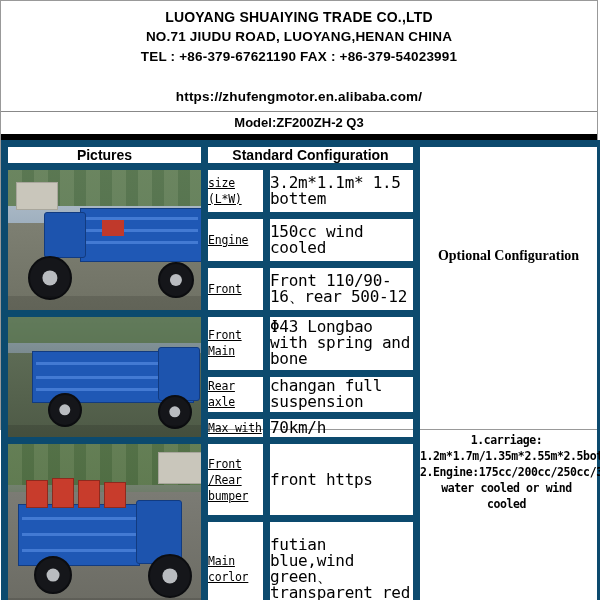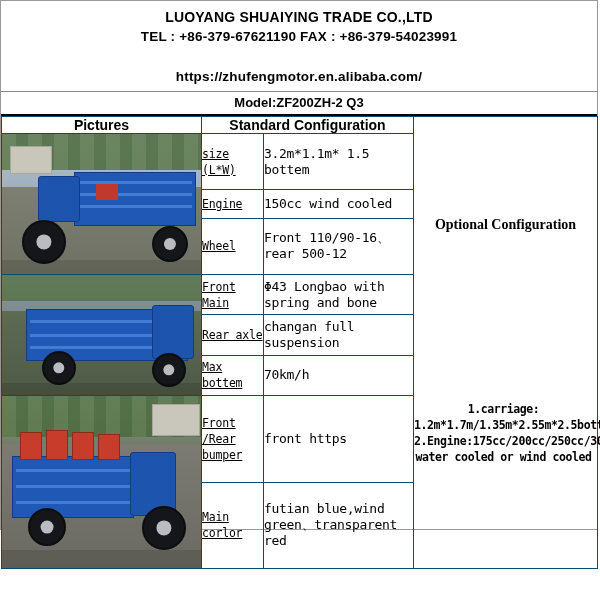--- a/index.html
+++ b/index.html
@@ -9,21 +9,21 @@
   body {
     width: 600px;
     height: 600px;
     background: #ffffff;
     font-family: "Liberation Sans", sans-serif;
     color: #000;
     overflow: hidden;
   }
   .page {
     width: 598px;
-    height: 530px;
+    height: 430px;
     border: 1px solid #999;
     box-sizing: border-box;
     display: flex;
     flex-direction: column;
   }
   .header {
     text-align: center;
     padding: 6px 4px 4px 4px;
   }
   .header div {
@@ -31,35 +31,35 @@
     font-size: 13.5px;
     line-height: 20px;
     letter-spacing: 0.2px;
     white-space: nowrap;
   }
   .header .line1 { font-size: 14px; }
   .header .line4 { font-size: 13.5px; margin-top: 20px; }
 
   .model-bar {
     border-top: 1px solid #888;
-    border-bottom: 2px solid #000000;
+    border-bottom: 6px solid #000000;
     text-align: center;
     font-weight: bold;
     font-size: 13px;
     padding: 3px 0 4px 0;
   }
 
   table.spec {
     border-collapse: collapse;
     width: 100%;
     table-layout: fixed;
     flex: 1;
   }
   table.spec td, table.spec th {
-    border: 1px solid #0c4a6e;
+    border: 7px solid #0c4a6e;
     vertical-align: middle;
     padding: 0;
   }
   .th-pictures, .th-standard, .th-optional {
     font-weight: bold;
     font-size: 14px;
     text-align: center;
     padding: 8px 4px;
   }
   .th-optional {
@@ -78,21 +78,21 @@
   .label-cell {
     font-family: "DejaVu Sans Mono", monospace;
     font-size: 11.5px;
     line-height: 16px;
     padding: 4px 3px 4px 5px;
     letter-spacing: -0.2px;
     text-decoration: underline;
   }
   .value-cell {
     font-family: "DejaVu Sans Mono", monospace;
-    font-size: 13px;
+    font-size: 16px;
     line-height: 16px;
     padding: 4px 3px 4px 6px;
     letter-spacing: -0.3px;
   }
   .opt-cell {
     font-family: "DejaVu Sans Mono", monospace;
     font-size: 11.5px;
     line-height: 16px;
     padding: 4px 4px 4px 5px;
     vertical-align: middle;
@@ -177,20 +177,21 @@
     border: 1px solid #8d2a1e;
   }
 </style>
 </head>
 <body>
 
 <div class="page">
 
   <div class="header">
     <div class="line1">LUOYANG SHUAIYING TRADE CO.,LTD</div>
+    <div class="line2">NO.71 JIUDU ROAD, LUOYANG,HENAN CHINA</div>
     <div class="line3">TEL : +86-379-67621190 FAX : +86-379-54023991</div>
     <div class="line4">https://zhufengmotor.en.alibaba.com/</div>
   </div>
 
   <div class="model-bar">Model:ZF200ZH-2 Q3</div>
 
   <table class="spec">
     <colgroup>
       <col class="col-pic">
         <col class="col-label">
@@ -228,21 +229,21 @@
           </div>
         </td>
         <td class="label-cell">size (L*W)</td>
         <td class="value-cell">3.2m*1.1m* 1.5 bottem</td>
       </tr>
       <tr>
         <td class="label-cell">Engine</td>
         <td class="value-cell">150cc wind cooled</td>
       </tr>
       <tr>
-        <td class="label-cell">Wheel</td>
+        <td class="label-cell">Front</td>
         <td class="value-cell">Front 110/90-16、rear 500-12</td>
       </tr>
 
       <tr>
         <td class="pic-cell" rowspan="3">
           <div class="photo p2">
             <div class="greenband" style="left:0;top:0;right:0;height:22%;"></div>
             <div class="truckbed" style="left:24px;top:34px;width:160px;height:50px;">
               <div class="slat" style="top:10px;"></div>
               <div class="slat" style="top:24px;"></div>
@@ -255,21 +256,21 @@
           </div>
         </td>
         <td class="label-cell">Front Main</td>
         <td class="value-cell">Φ43 Longbao with spring and bone</td>
       </tr>
       <tr>
         <td class="label-cell">Rear axle</td>
         <td class="value-cell">changan full suspension</td>
       </tr>
       <tr>
-        <td class="label-cell">Max bottem</td>
+        <td class="label-cell">Max with</td>
         <td class="value-cell">70km/h</td>
       </tr>
 
       <tr>
         <td class="pic-cell" rowspan="2">
           <div class="photo p3">
             <div class="trees" style="height:24%;"></div>
             <div class="bldg" style="left:150px;top:8px;width:46px;height:30px;"></div>
             <div class="truckbed" style="left:10px;top:60px;width:120px;height:60px;">
               <div class="slat" style="top:12px;"></div>

